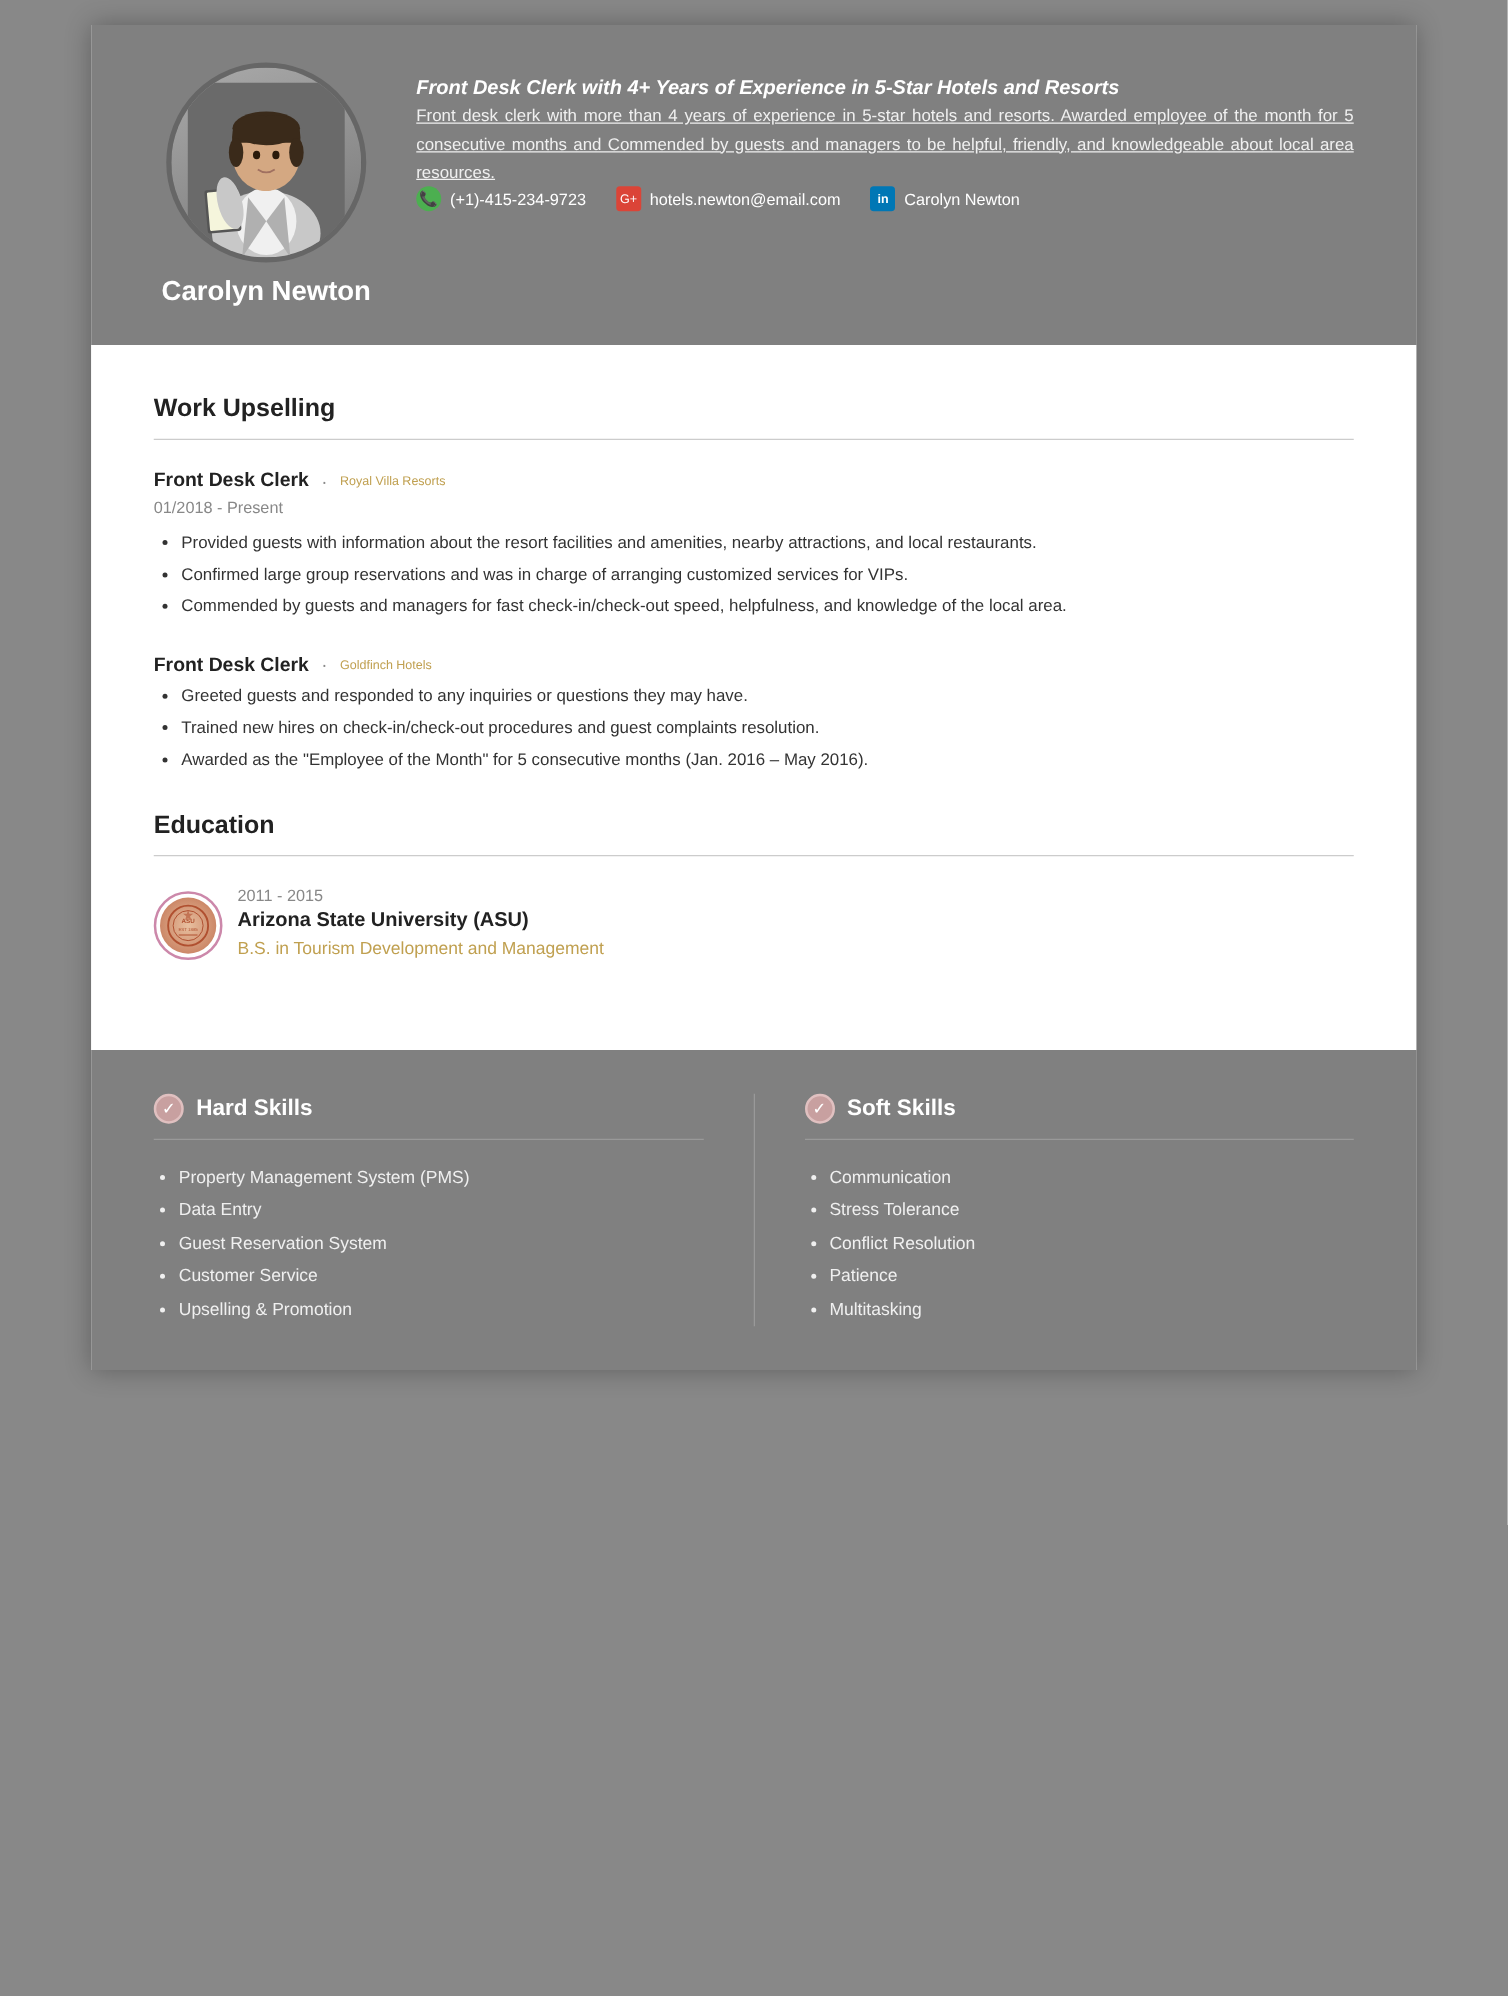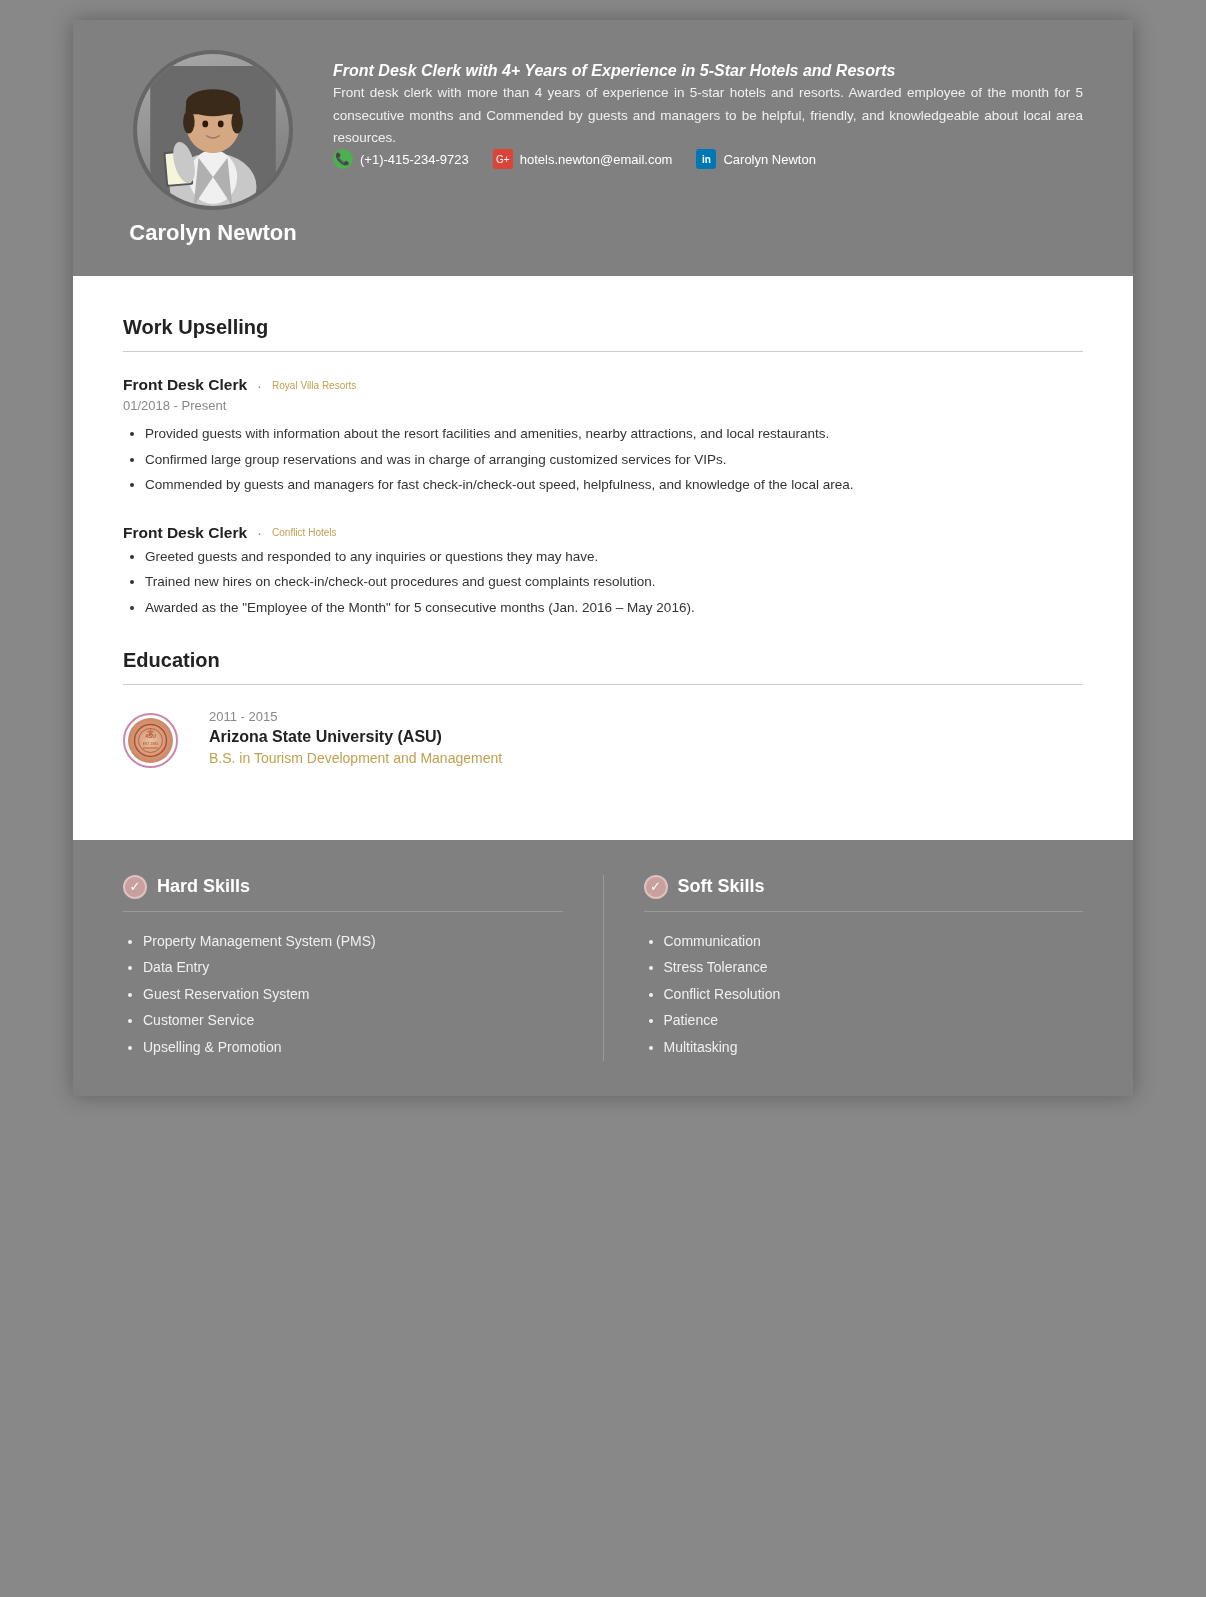--- a/index.html
+++ b/index.html
@@ -61,20 +61,21 @@
       font-weight: 700;
       font-style: italic;
       line-height: 1.4;
     }
 
     .header-summary {
       color: #f0f0f0;
       font-size: 13.5px;
       line-height: 1.65;
       text-align: justify;
+      text-decoration: underline;
     }
 
     .header-contact {
       display: flex;
       gap: 24px;
       align-items: center;
       flex-wrap: wrap;
     }
 
     .contact-item {
@@ -198,21 +199,21 @@
       font-size: 13.5px;
       color: #333;
       line-height: 1.6;
       margin-bottom: 4px;
     }
 
     
     .edu-block {
       display: flex;
       align-items: flex-start;
-      gap: 31px;
+      gap: 12px;
     }
 
     .edu-logo {
       width: 55px;
       height: 55px;
       border: 2px solid #c8a;
       border-radius: 50%;
       display: flex;
       align-items: center;
       justify-content: center;
@@ -414,21 +415,21 @@
             <li>Provided guests with information about the resort facilities and amenities, nearby attractions, and local restaurants.</li>
             <li>Confirmed large group reservations and was in charge of arranging customized services for VIPs.</li>
             <li>Commended by guests and managers for fast check-in/check-out speed, helpfulness, and knowledge of the local area.</li>
           </ul>
         </div>
 
         <div class="job-block">
           <div class="job-header">
             <span class="job-title">Front Desk Clerk</span>
             <span class="job-separator">·</span>
-            <span class="job-company">Conflict Hotels</span>
+            <span class="job-company">Goldfinch Hotels</span>
           </div>
           <ul class="job-bullets">
             <li>Greeted guests and responded to any inquiries or questions they may have.</li>
             <li>Trained new hires on check-in/check-out procedures and guest complaints resolution.</li>
             <li>Awarded as the "Employee of the Month" for 5 consecutive months (Jan. 2016 – May 2016).</li>
           </ul>
         </div>
       </div>
 
       <div class="section">

